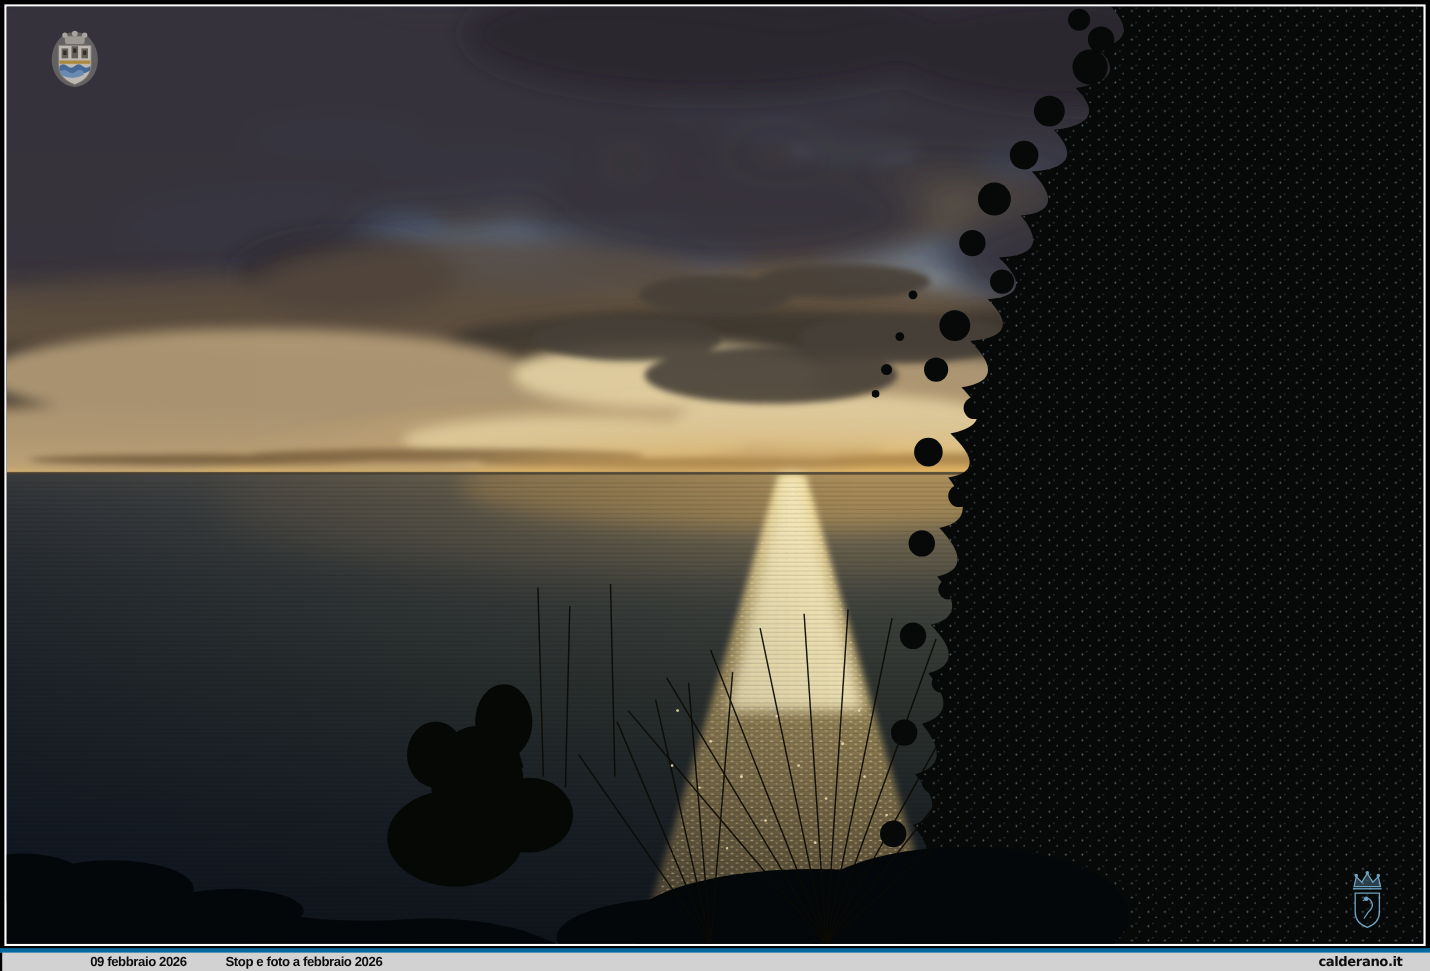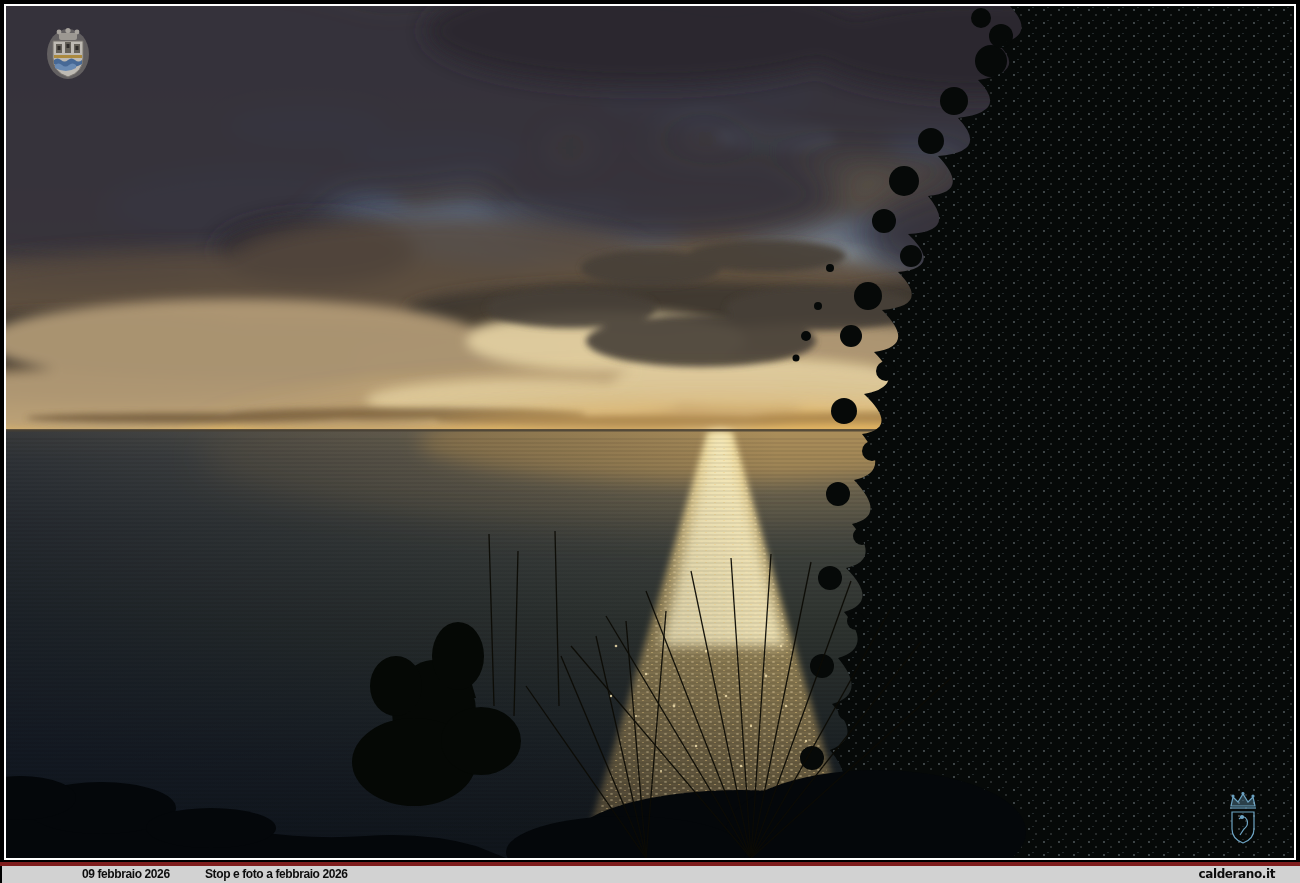--- a/index.html
+++ b/index.html
@@ -1,16 +1,16 @@
 <!DOCTYPE html>
 <html><head>
 <meta charset="utf-8">
 <style>
   html,body{margin:0;padding:0;background:#000;}
-  .page{position:relative;width:1300px;height:883px;background:#7f1d1d;overflow:hidden;
+  .page{position:relative;width:1300px;height:883px;background:#0369a1;overflow:hidden;
         font-family:"Liberation Sans",sans-serif;}
   
   .photo-frame{position:absolute;left:0;top:0;width:1300px;height:862px;
                box-sizing:border-box;padding:4px 4px 2px 4px;background:#000;}
   .photo-inner{width:100%;height:100%;box-sizing:border-box;border:2px solid #fff;
                background:#0a0d12;overflow:hidden;}
   .photo-inner svg{display:block;width:100%;height:100%;}
   
   .footer-bar{position:absolute;left:0;top:866px;width:1300px;height:17px;
               background:#d2d2d2;border-left:2px solid #000;box-sizing:border-box;}

